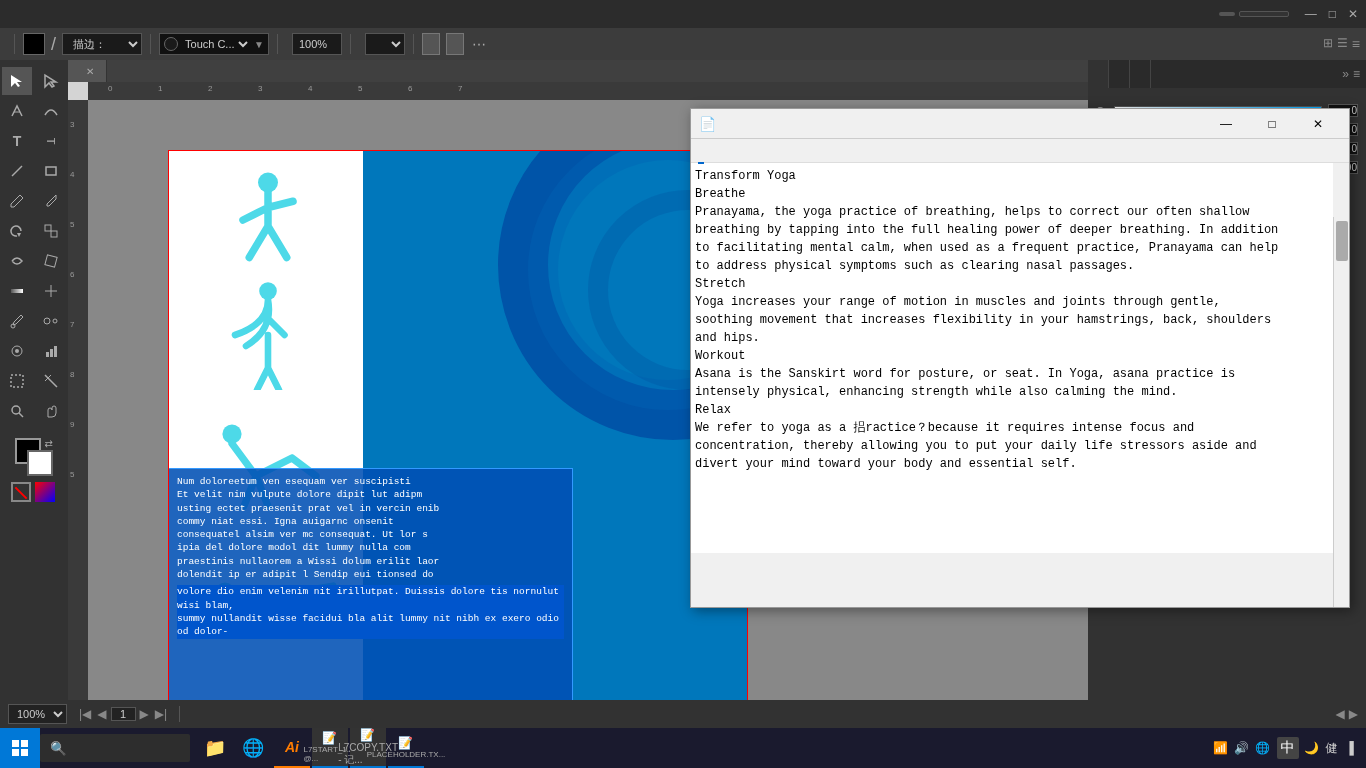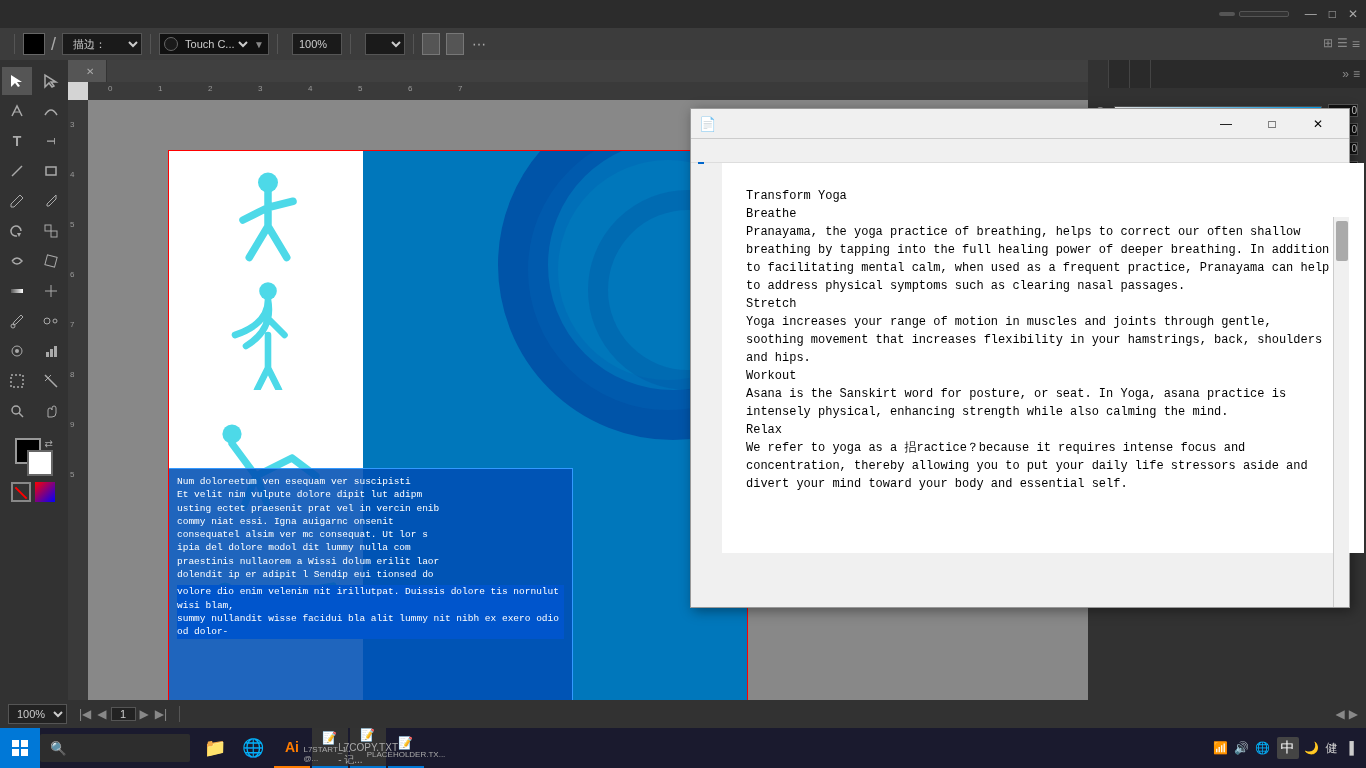--- a/index.html
+++ b/index.html
@@ -137,24 +137,24 @@
       width: 46px; height: 30px; display: flex; align-items: center;
       justify-content: center; cursor: pointer; font-size: 12px; color: #000;
       background: transparent;
     }
     .notepad-menubar {
       height: 24px; background: #f0f0f0; display: flex; align-items: center;
       padding: 0 4px; border-bottom: 1px solid #ddd;
     }
     .np-menu { padding: 2px 8px; font-size: 12px; color: #000; cursor: pointer; }
     .notepad-content {
-      width: 100%; height: calc(100% - 54px); padding: 24px;
+      width: 100%; height: calc(100% - 54px); padding: 4px;
       font-family: 'Courier New', monospace; font-size: 12px; color: #000;
       background: white; overflow-y: auto; resize: none; border: none;
-      outline: none; line-height: 1.5; margin-left: 31px;
+      outline: none; line-height: 1.5;
     }
     .notepad-scrollbar {
       position: absolute; right: 0; top: 54px; width: 16px; height: calc(100% - 54px);
       background: #f0f0f0; border-left: 1px solid #ccc;
     }
 
     
     .canvas-with-tab {
       position: absolute; top: 82px; left: 68px; width: 1020px; height: 638px;
       overflow: hidden;
@@ -595,21 +595,21 @@
   </div>
   <input type="text" class="taskbar-search" placeholder="🔍" style="">
   <div class="taskbar-apps">
     <div class="taskbar-app">
       <span style="font-size:18px;">📁</span>
     </div>
     <div class="taskbar-app">
       <span style="font-size:18px;color:#0078d7;">🌐</span>
     </div>
     <div class="taskbar-app active" style="border-bottom:2px solid #ff7c00;">
-      <span style="font-size:14px;font-weight:bold;color:#ff7c00;">Ai</span>
+      <span style="font-size:14px;font-weight:bold;color:#ff7c00;font-style:italic;">Ai</span>
     </div>
     <div class="taskbar-app" style="background:#333;border-bottom:2px solid #0078d7;">
       <div style="display:flex;flex-direction:column;align-items:center;">
         <span style="font-size:12px;">📝</span>
         <span style="font-size:8px;color:#aaa;">L7START_1.AI @...</span>
       </div>
     </div>
     <div class="taskbar-app" style="background:#333;border-bottom:2px solid #0078d7;">
       <div style="display:flex;flex-direction:column;align-items:center;">
         <span style="font-size:12px;">📝</span>

